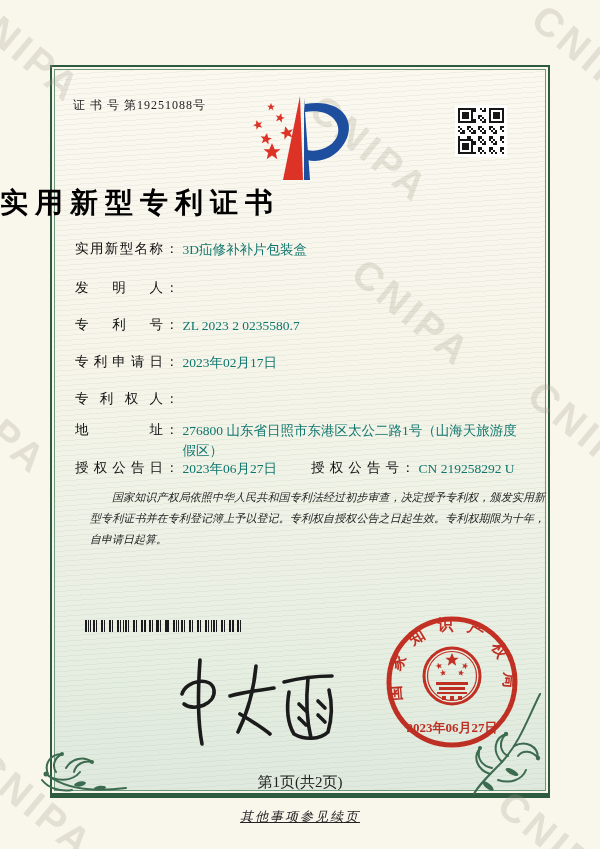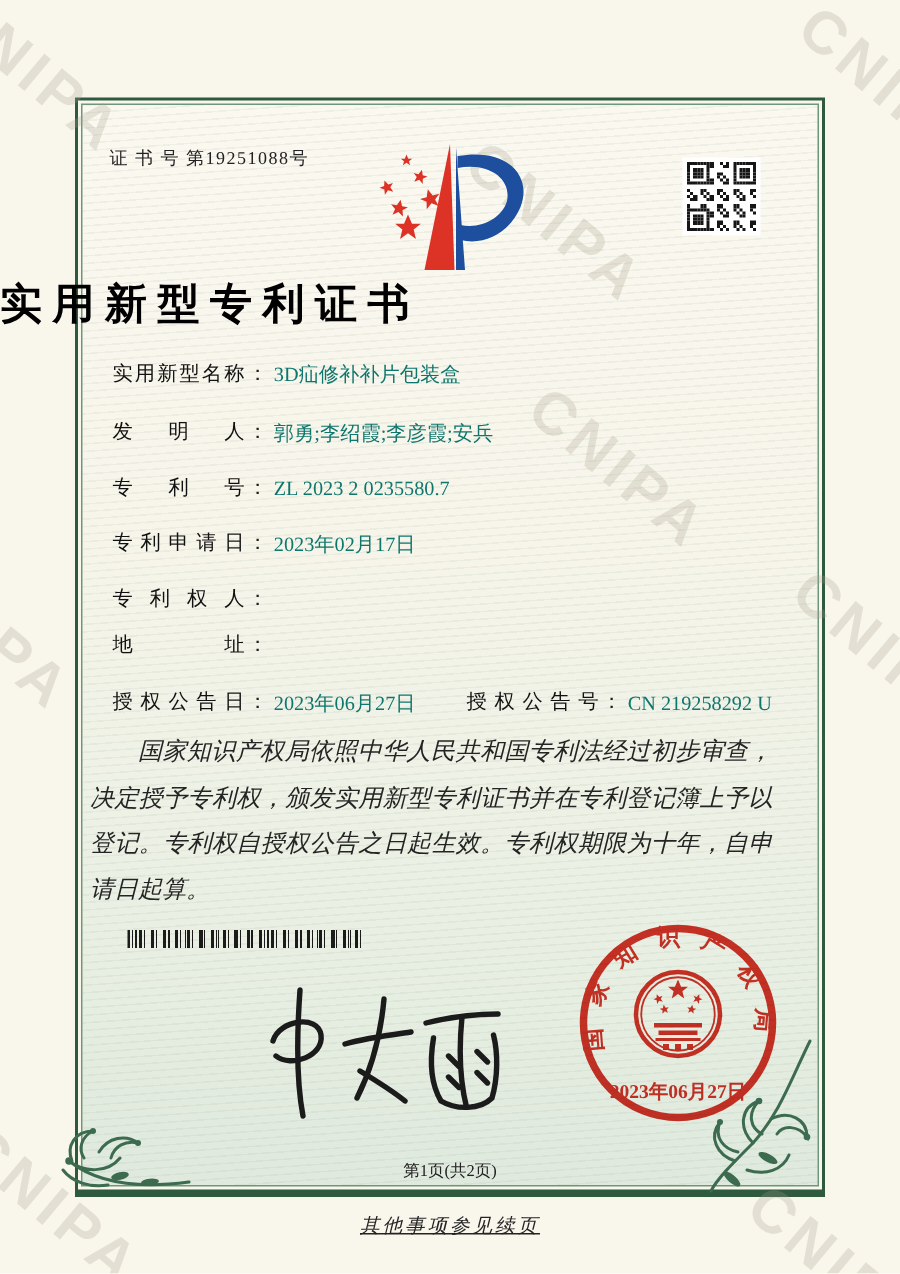--- a/index.html
+++ b/index.html
@@ -51,40 +51,40 @@
     width:88px; display:inline-flex; justify-content:space-between;
     flex-shrink:0; color:#111;
   }
   .fcolon{margin:0 4px 0 2px;}
   .fvalue{color:#0f766e; line-height:1.45;}
   .addr .fvalue{max-width:348px;}
   .tworow{display:flex;}
   .tworow .col2{display:flex; margin-left:34px;}
   
   .body-text{
-    position:absolute; z-index:3; left:60px; top:487px; width:455px;
-    font-size:16px; line-height:1.92; text-align:justify; color:#242424;
+    position:absolute; z-index:3; left:90px; top:487px; width:455px;
+    font-size:11px; line-height:1.92; text-align:justify; color:#242424;
     font-style:italic;
   }
   .body-text p{margin:0 0 4px 0; text-indent:2em;}
   
   .barcode{
     position:absolute; z-index:3; left:85px; top:620px; width:156px; height:12px;
     background:
       repeating-linear-gradient(90deg,#1b1b1b 0 2px,transparent 2px 3px,#1b1b1b 3px 4px,transparent 4px 8px),
       repeating-linear-gradient(90deg,transparent 0 5px,#1b1b1b 5px 6px,transparent 6px 11px);
   }
   .director{position:absolute; z-index:3; left:84px; top:692px;
     font-family:"Liberation Sans","DejaVu Sans",sans-serif; font-size:14.5px; color:#161616;}
   .director div{margin-bottom:9px; letter-spacing:2px;}
   .signature{position:absolute; z-index:4; left:168px; top:648px;}
   .seal{position:absolute; z-index:4; left:384px; top:610px; mix-blend-mode:multiply; opacity:0.95;}
   .ornament-bl{position:absolute; z-index:3; left:36px; top:744px;}
   .ornament-br{position:absolute; z-index:3; left:468px; top:688px;}
-  .page-note{position:absolute; z-index:3; left:0; top:773px; width:100%; text-align:center; font-size:11px; color:#222;}
+  .page-note{position:absolute; z-index:3; left:0; top:773px; width:100%; text-align:center; font-size:15px; color:#222;}
   .cont-note{position:absolute; z-index:3; left:0; top:808px; width:100%; text-align:center;
     font-size:13px; font-style:italic; color:#242424; letter-spacing:2px;text-decoration:underline;}
 </style>
 </head>
 <body>
 
 <div class="page">
 
   <div class="wm" style="left:-18px;top:-14px">CNIPA</div>
   <div class="wm" style="left:552px;top:-4px">CNIPA</div>
@@ -578,21 +578,20 @@
     <span class="fcolon">：</span>
     <span class="fvalue">3D疝修补补片包装盒</span>
   </div>
   <div class="frow" style="top:279px">
     <span class="flabel">
         <span>发</span>
         <span>明</span>
         <span>人</span>
       </span>
     <span class="fcolon">：</span>
-    <span class="fvalue">郭勇;李绍霞;李彦霞;安兵</span>
   </div>
   <div class="frow" style="top:316px">
     <span class="flabel">
         <span>专</span>
         <span>利</span>
         <span>号</span>
       </span>
     <span class="fcolon">：</span>
     <span class="fvalue">ZL 2023 2 0235580.7</span>
   </div>
@@ -615,20 +614,21 @@
         <span>人</span>
       </span>
     <span class="fcolon">：</span>
   </div>
   <div class="frow addr" style="top:421px">
     <span class="flabel">
         <span>地</span>
         <span>址</span>
       </span>
     <span class="fcolon">：</span>
+    <span class="fvalue">276800 山东省日照市东港区太公二路1号（山海天旅游度假区）</span>
   </div>
   <div class="frow tworow" style="top:459px">
     <span class="flabel">
         <span>授</span>
         <span>权</span>
         <span>公</span>
         <span>告</span>
         <span>日</span>
       </span>
     <span class="fcolon">：</span>

